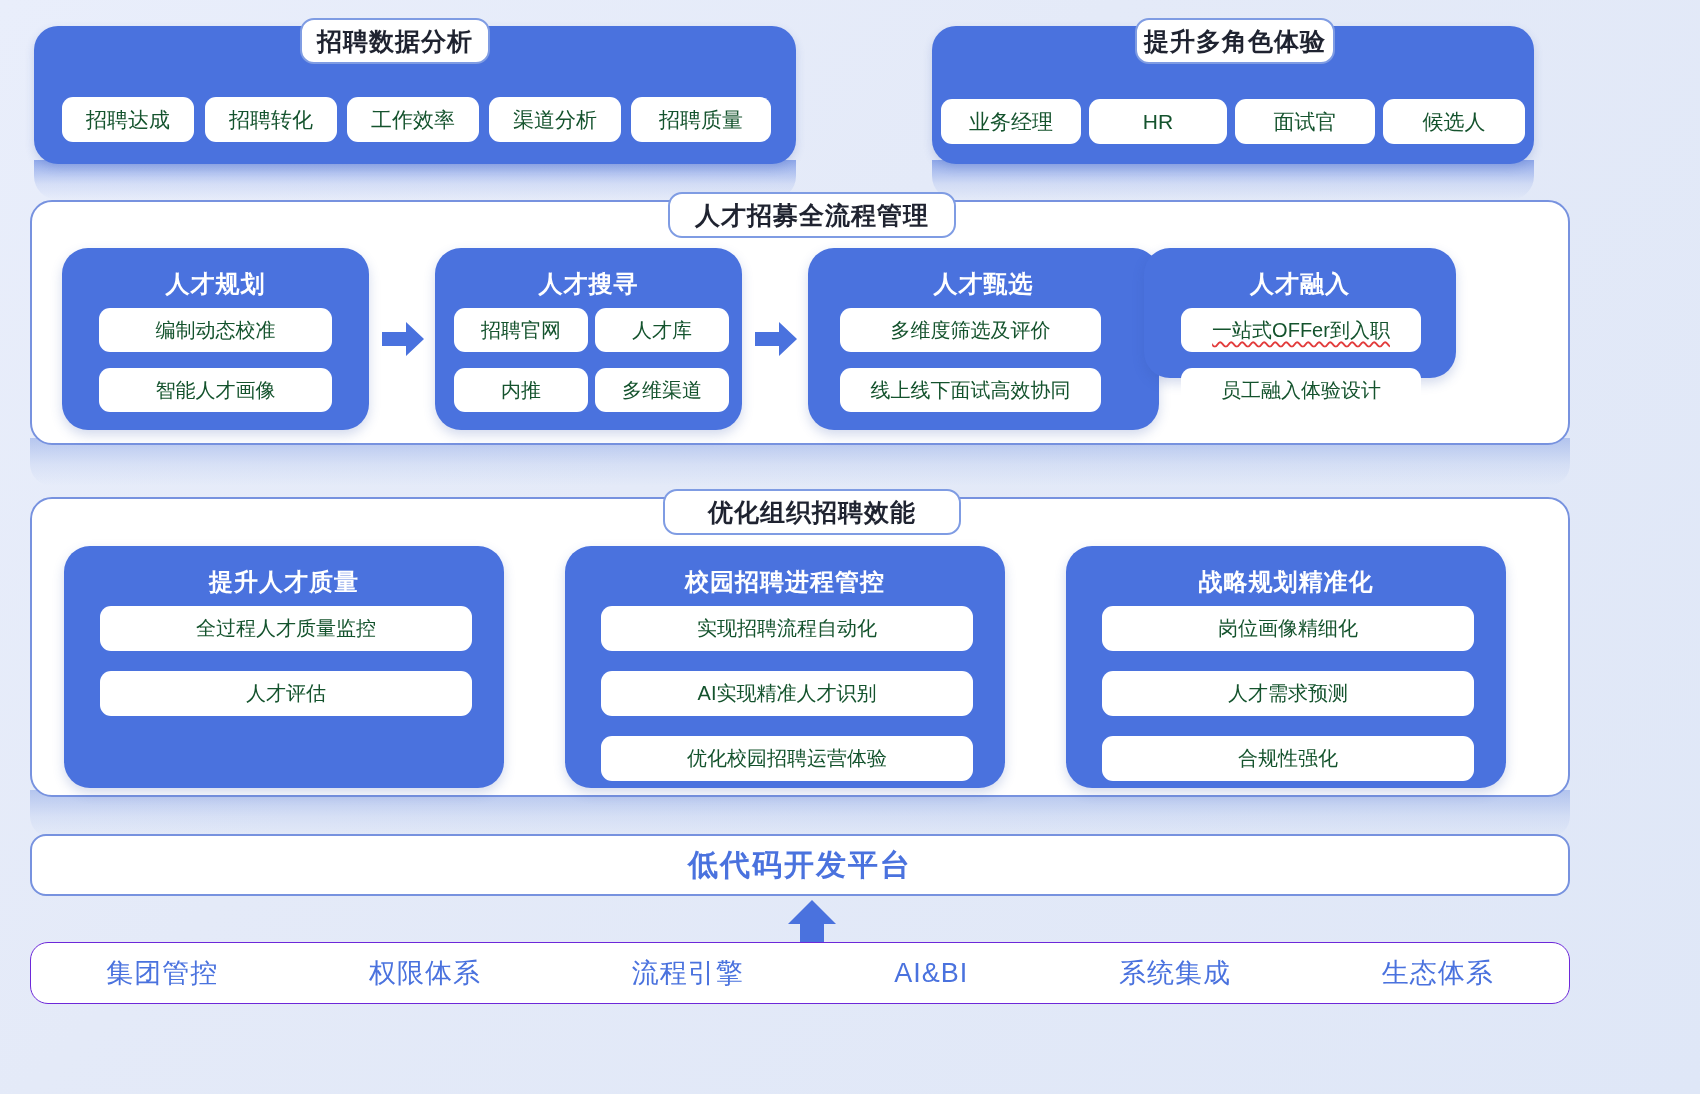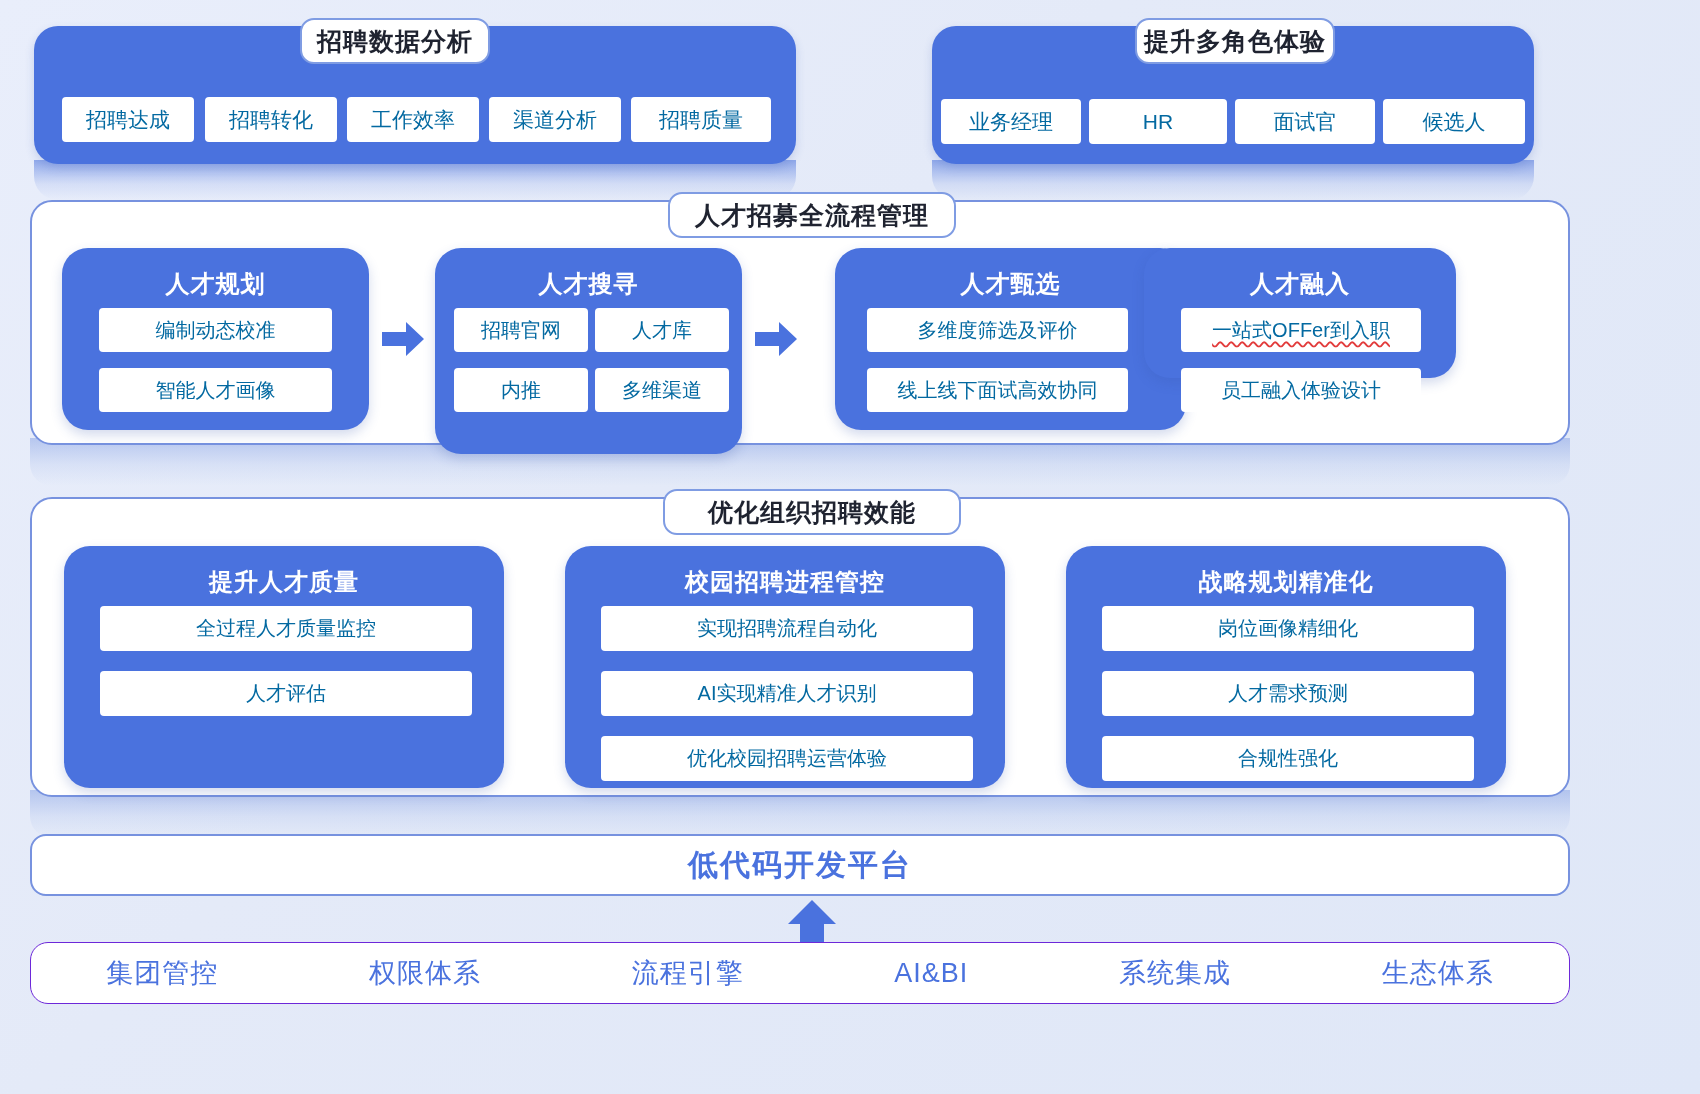--- a/index.html
+++ b/index.html
@@ -22,23 +22,23 @@
     font-weight:bold;color:#1f2330;font-size:25px;letter-spacing:1px;
     box-sizing:border-box;z-index:6;white-space:nowrap;padding:12px 22px;
   }
 
   
   .bluecard{
     position:absolute;background:#4a72de;border-radius:24px;box-sizing:border-box;
     box-shadow:0 4px 10px rgba(60,90,180,.20);
   }
   .chip{
-    position:absolute;background:#fff;border-radius:4px;
+    position:absolute;background:#fff;border-radius:11px;
     display:flex;align-items:center;justify-content:center;
-    color:#0369a1;font-size:21px;white-space:nowrap;box-sizing:border-box;
+    color:#14532d;font-size:21px;white-space:nowrap;box-sizing:border-box;
   }
   .chip.sm{font-size:20px;}
 
   
   .reflect{
     position:absolute;border-radius:0 0 24px 24px;
     background:linear-gradient(180deg,rgba(74,114,222,.55) 0%,rgba(74,114,222,.12) 60%,rgba(74,114,222,0) 100%);
     pointer-events:none;
   }
   .reflect-panel{
@@ -110,33 +110,33 @@
   <div class="stagecard" style="left:62px;top:248px;width:307px;height:182px;">
     <div class="st-title">人才规划</div>
     <div class="chip sm" style="left:37px;top:60px;width:233px;height:44px;">编制动态校准</div>
     <div class="chip sm" style="left:37px;top:120px;width:233px;height:44px;">智能人才画像</div>
   </div>
 
   <svg class="arrow" style="left:380px;top:316px;" viewBox="0 0 46 46">
     <path d="M2 16 h24 V6 l18 17 -18 17 V30 H2 Z" fill="#4a72de"></path>
   </svg>
 
-  <div class="stagecard" style="left:435px;top:248px;width:307px;height:206px;padding-left:44px;">
+  <div class="stagecard" style="left:435px;top:248px;width:307px;height:182px;padding-left:44px;">
     <div class="st-title">人才搜寻</div>
     <div class="chip sm" style="left:19px;top:60px;width:134px;height:44px;">招聘官网</div>
     <div class="chip sm" style="left:160px;top:60px;width:134px;height:44px;">人才库</div>
     <div class="chip sm" style="left:19px;top:120px;width:134px;height:44px;">内推</div>
     <div class="chip sm" style="left:160px;top:120px;width:134px;height:44px;">多维渠道</div>
   </div>
 
   <svg class="arrow" style="left:753px;top:316px;" viewBox="0 0 46 46">
     <path d="M2 16 h24 V6 l18 17 -18 17 V30 H2 Z" fill="#4a72de"></path>
   </svg>
 
-  <div class="stagecard" style="left:808px;top:248px;width:351px;height:182px;margin-left:27px;">
+  <div class="stagecard" style="left:808px;top:248px;width:351px;height:182px;">
     <div class="st-title">人才甄选</div>
     <div class="chip sm" style="left:32px;top:60px;width:261px;height:44px;">多维度筛选及评价</div>
     <div class="chip sm" style="left:32px;top:120px;width:261px;height:44px;">线上线下面试高效协同</div>
   </div>
 
   <svg class="arrow" style="left:1143px;top:316px;" viewBox="0 0 46 46">
     <path d="M2 16 h24 V6 l18 17 -18 17 V30 H2 Z" fill="#4a72de"></path>
   </svg>
 
   <div class="stagecard" style="left:1144px;top:248px;width:312px;height:130px;">

